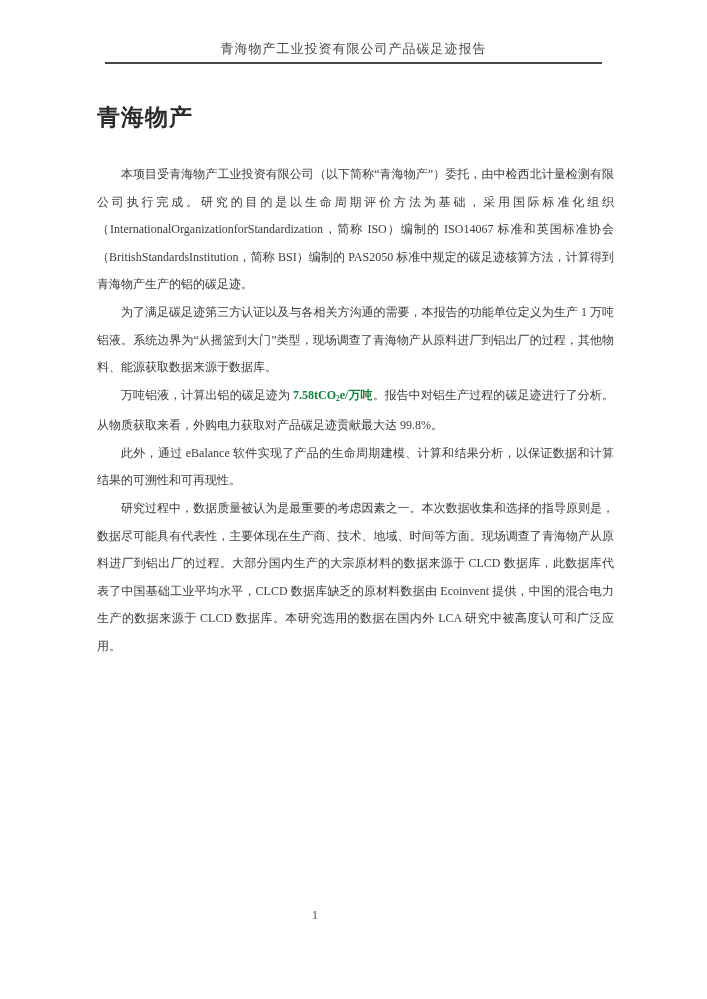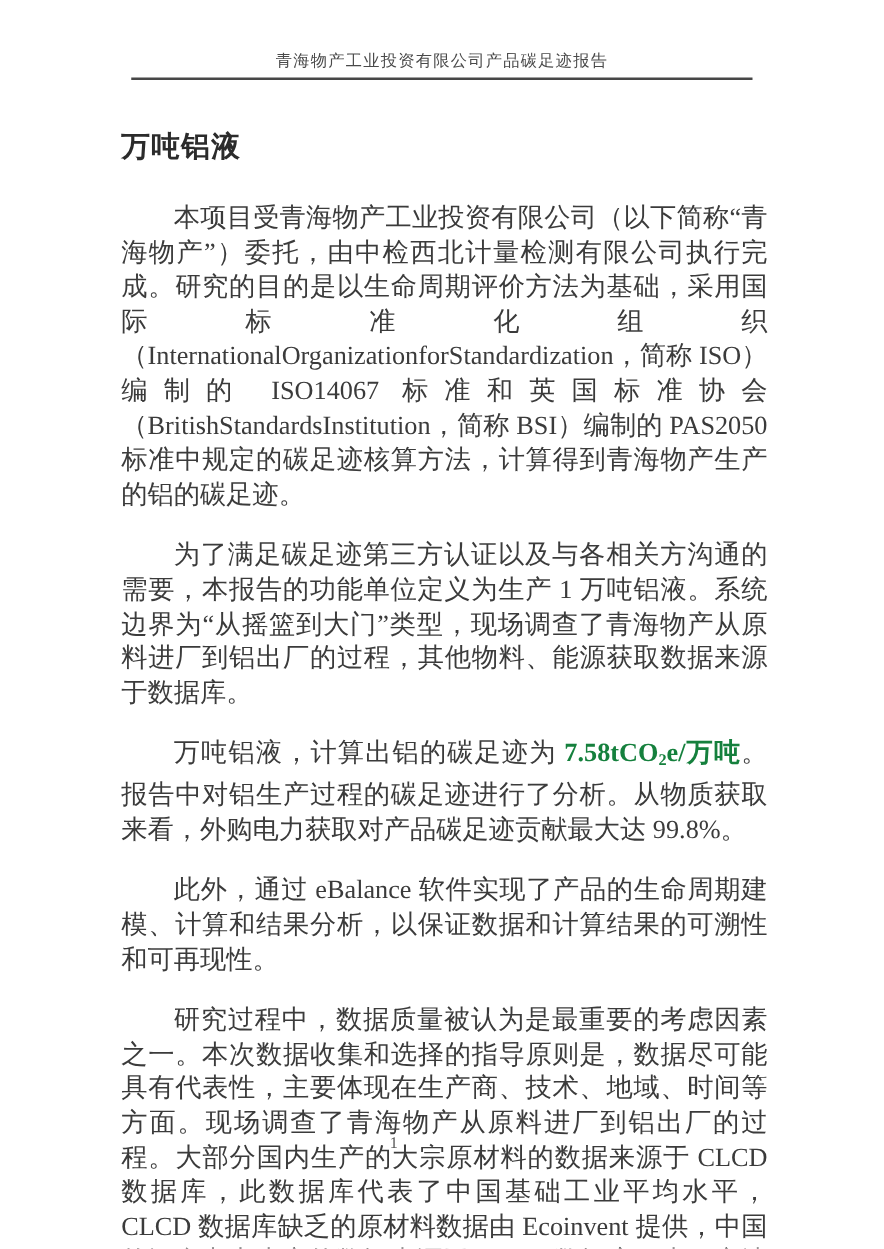--- a/index.html
+++ b/index.html
@@ -37,26 +37,25 @@
   .section-heading {
     font-family: "Liberation Sans", "DejaVu Sans", sans-serif;
     font-size: 23px;
     font-weight: 700;
     color: #2b2b2b;
     letter-spacing: 1px;
     line-height: 28px;
     margin-bottom: 30px;
   }
   .content p {
-    font-size: 21px;
+    font-size: 12px;
     line-height: 27.6px;
     text-align: justify;
     text-indent: 2em;
     color: #3b3b3b;
-    margin-top: 21px;
   }
   .content p strong {
     color: #15803d;
     font-weight: 700;
   }
   .content p sub {
     font-size: 0.62em;
     vertical-align: -0.25em;
     font-weight: 700;
   }
@@ -75,21 +74,21 @@
 </head>
 <body>
 
 <div class="page">
 
   <header class="page-header">
     <div class="header-text">青海物产工业投资有限公司产品碳足迹报告</div>
   </header>
 
   <main class="content">
-    <h1 class="section-heading">万吨铝液</h1>
+    <h1 class="section-heading">青海物产</h1>
 
     <p>本项目受青海物产工业投资有限公司（以下简称“青海物产”）委托，由中检西北计量检测有限公司执行完成。研究的目的是以生命周期评价方法为基础，采用国际标准化组织（InternationalOrganizationforStandardization，简称 ISO）编制的 ISO14067 标准和英国标准协会（BritishStandardsInstitution，简称 BSI）编制的 PAS2050 标准中规定的碳足迹核算方法，计算得到青海物产生产的铝的碳足迹。</p>
 
     <p>为了满足碳足迹第三方认证以及与各相关方沟通的需要，本报告的功能单位定义为生产 1 万吨铝液。系统边界为“从摇篮到大门”类型，现场调查了青海物产从原料进厂到铝出厂的过程，其他物料、能源获取数据来源于数据库。</p>
 
     <p><span>万吨铝液，计算出铝的碳足迹为 </span><strong><span>7.58tCO</span><sub>2</sub><span>e/万吨</span></strong><span>。报告中对铝生产过程的碳足迹进行了分析。从物质获取来看，外购电力获取对产品碳足迹贡献最大达 99.8%。</span></p>
 
     <p>此外，通过 eBalance 软件实现了产品的生命周期建模、计算和结果分析，以保证数据和计算结果的可溯性和可再现性。</p>
 
     <p>研究过程中，数据质量被认为是最重要的考虑因素之一。本次数据收集和选择的指导原则是，数据尽可能具有代表性，主要体现在生产商、技术、地域、时间等方面。现场调查了青海物产从原料进厂到铝出厂的过程。大部分国内生产的大宗原材料的数据来源于 CLCD 数据库，此数据库代表了中国基础工业平均水平，CLCD 数据库缺乏的原材料数据由 Ecoinvent 提供，中国的混合电力生产的数据来源于 CLCD 数据库。本研究选用的数据在国内外 LCA 研究中被高度认可和广泛应用。</p>

